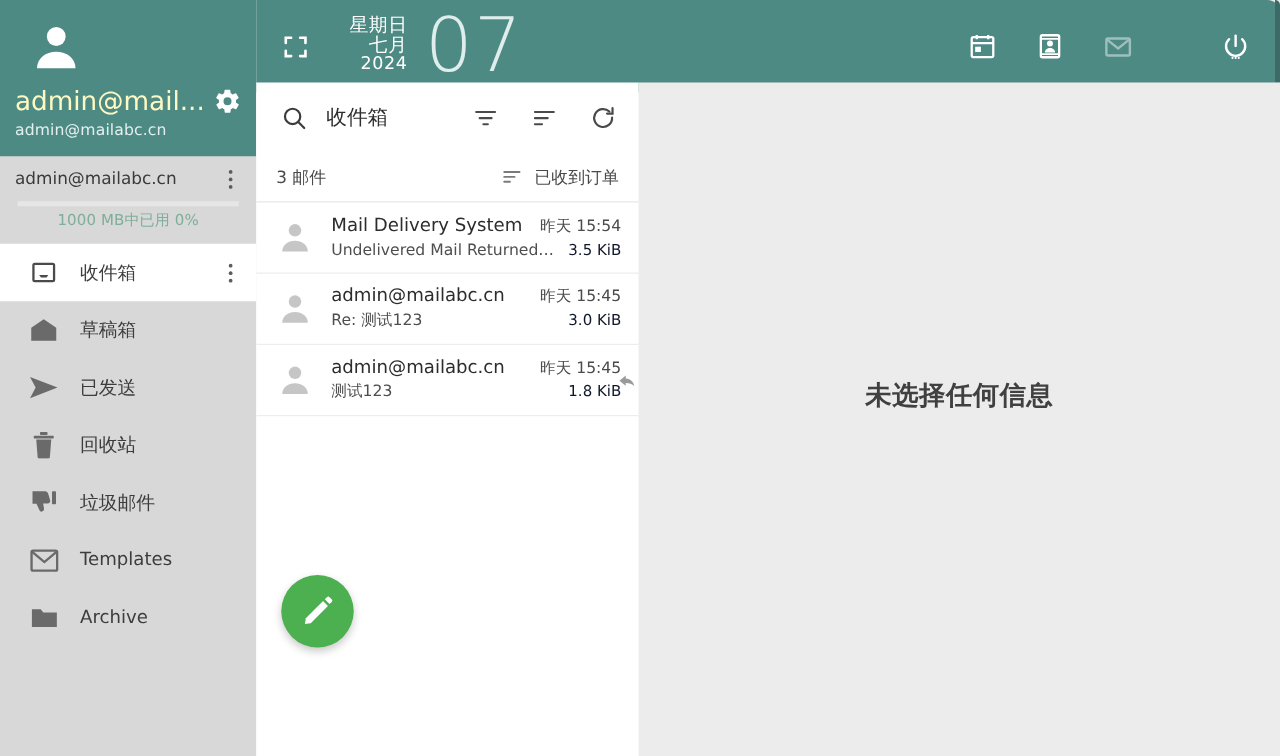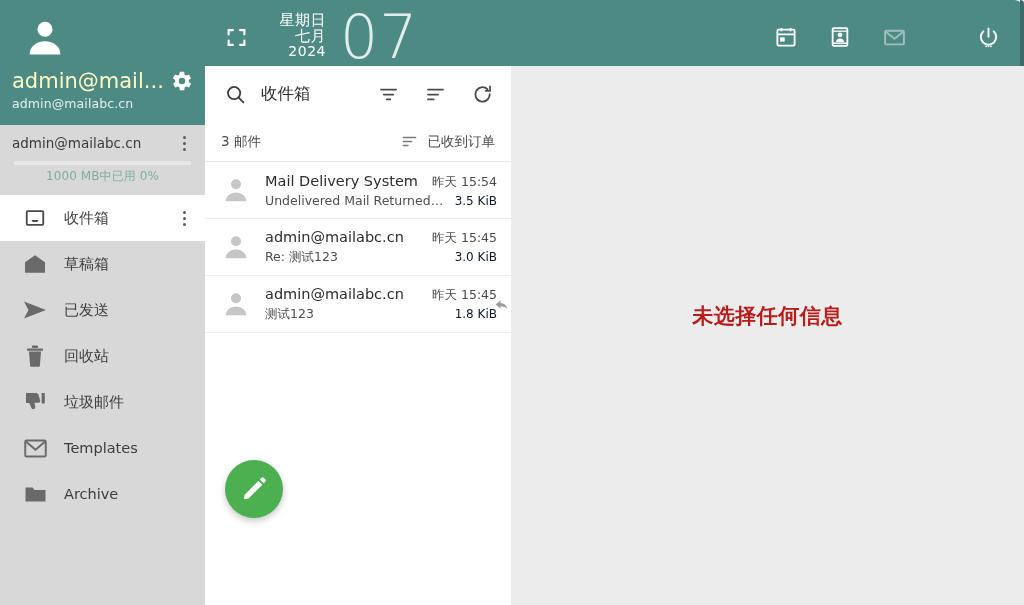--- a/index.html
+++ b/index.html
@@ -366,21 +366,21 @@
     width: 513px;
     height: 539px;
     background: #ececec;
     display: flex;
     align-items: center;
     justify-content: center;
     box-sizing: border-box;
   }
   .empty-text {
     font-size: 21px;
-    color: #b91c1c;
+    color: #404040;
     font-weight: bold;
     letter-spacing: .5px;
     margin-top: -40px;
   }
 </style>
 </head>
 <body>
 
 <div class="app">
 

